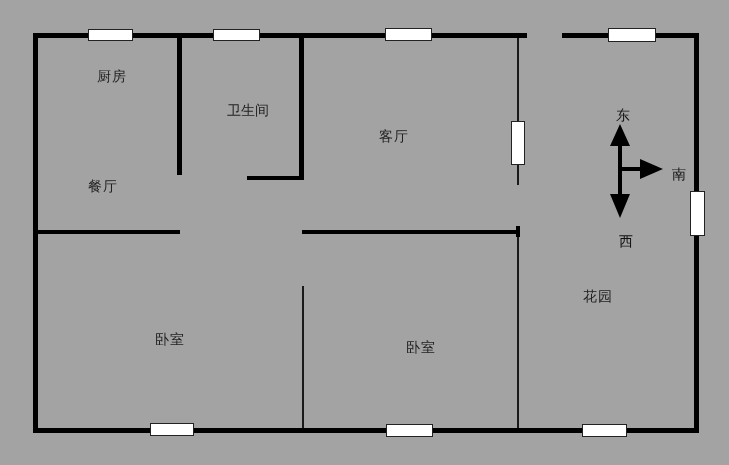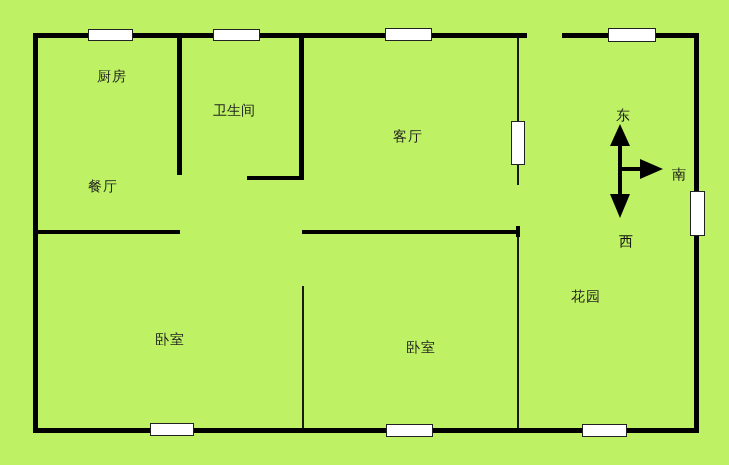--- a/index.html
+++ b/index.html
@@ -5,21 +5,21 @@
   html, body {
     margin: 0;
     padding: 0;
     background: #ffffff;
     font-family: "Liberation Sans", sans-serif;
   }
   .plan {
     position: relative;
     width: 729px;
     height: 465px;
-    background: #bef264;
+    background: #a3a3a3;
     overflow: hidden;
   }
   .wall {
     position: absolute;
     background: #000000;
   }
   .wall.thin {
     background: #1a1a1a;
   }
   .window {
@@ -78,26 +78,26 @@
   <div class="window" style="left:213px;top:29px;width:47px;height:12px"></div>
   <div class="window" style="left:385px;top:28px;width:47px;height:13px"></div>
   <div class="window" style="left:608px;top:28px;width:48px;height:14px"></div>
   <div class="window" style="left:511px;top:121px;width:14px;height:44px"></div>
   <div class="window" style="left:690px;top:191px;width:15px;height:45px"></div>
   <div class="window" style="left:150px;top:423px;width:44px;height:13px"></div>
   <div class="window" style="left:386px;top:424px;width:47px;height:13px"></div>
   <div class="window" style="left:582px;top:424px;width:45px;height:13px"></div>
 
   <div class="room-label" style="left:112px;top:77px">厨房</div>
-  <div class="room-label" style="left:234px;top:111px;letter-spacing:0">卫生间</div>
-  <div class="room-label" style="left:408px;top:137px">客厅</div>
+  <div class="room-label" style="left:248px;top:111px;letter-spacing:0">卫生间</div>
+  <div class="room-label" style="left:394px;top:137px">客厅</div>
   <div class="room-label" style="left:103px;top:187px">餐厅</div>
   <div class="room-label" style="left:170px;top:340px">卧室</div>
   <div class="room-label" style="left:421px;top:348px">卧室</div>
-  <div class="room-label" style="left:586px;top:297px">花园</div>
+  <div class="room-label" style="left:598px;top:297px">花园</div>
 
   <svg class="compass-svg" width="80" height="125" viewBox="0 0 80 125">
     <line x1="25" y1="37" x2="25" y2="87" stroke="#000" stroke-width="4"></line>
     <line x1="25" y1="61" x2="46" y2="61" stroke="#000" stroke-width="4"></line>
     <polygon points="25,16 15,38 35,38" fill="#000"></polygon>
     <polygon points="25,110 15,86 35,86" fill="#000"></polygon>
     <polygon points="68,61 45,51 45,71" fill="#000"></polygon>
   </svg>
   <div class="compass-label" style="left:623px;top:116px">东</div>
   <div class="compass-label" style="left:679px;top:175px">南</div>

